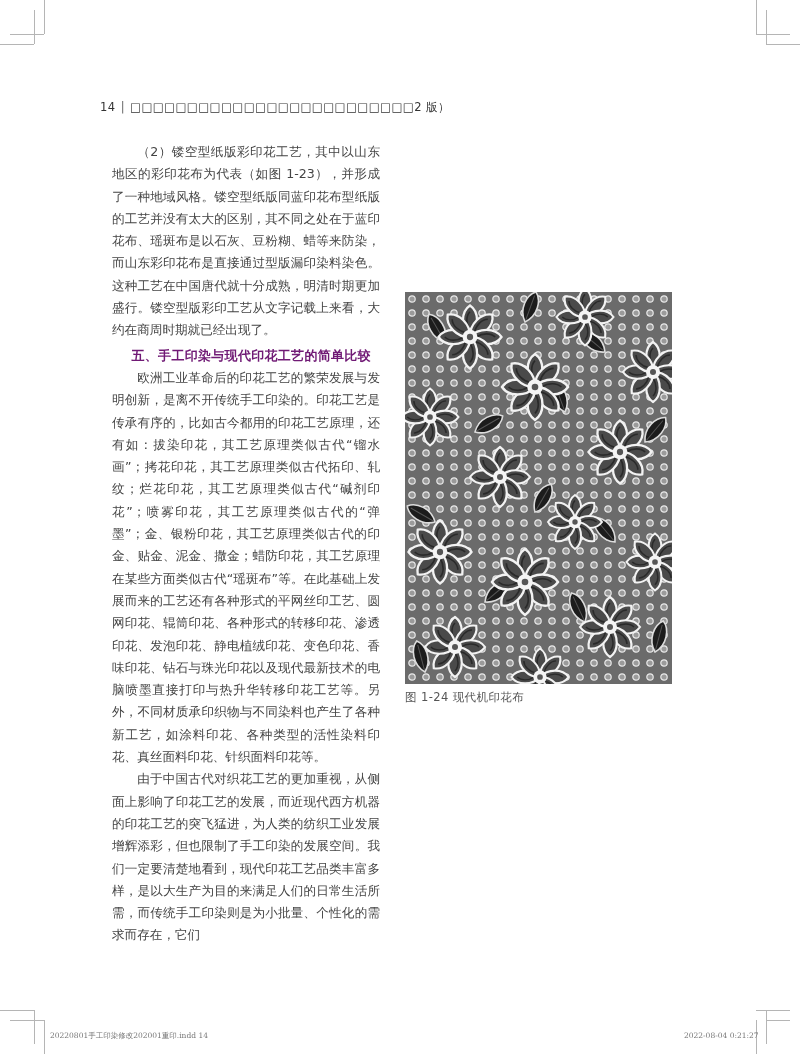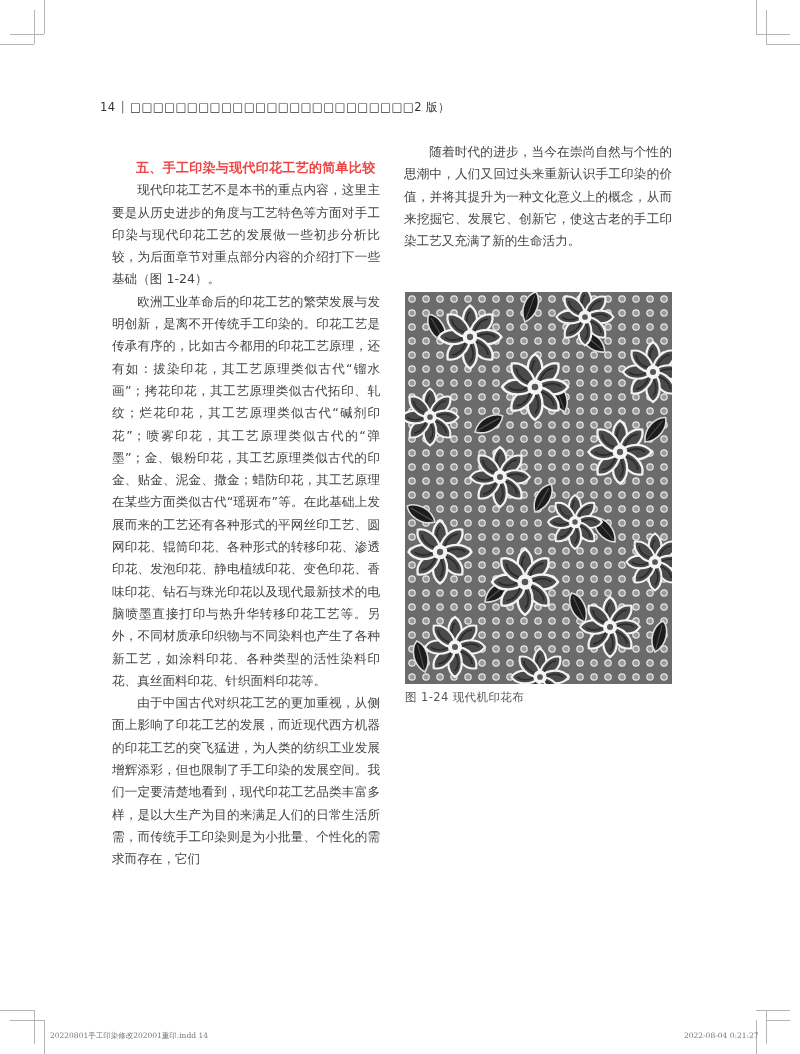--- a/index.html
+++ b/index.html
@@ -24,22 +24,22 @@
   .col {
     position: absolute; top: 141px;
     font-size: 12.6px; line-height: 22.3px;
     color: #444;
   }
   .col.left { left: 112px; width: 268px; }
   .col.right { left: 404px; width: 268px; }
   .col p { margin: 0; text-align: justify; text-justify: inter-ideograph; }
   .col p.indent { text-indent: 2em; }
   .col h3 {
-    margin: 16px 0 0 0; font-size: 13px; font-weight: bold; color: #ef4444;
-    line-height: 22.3px; text-indent: 1.5em; letter-spacing: 0.3px; text-align: center;
+    margin: 3px 0 0 0; font-size: 13px; font-weight: bold; color: #701a75;
+    line-height: 22.3px; text-indent: 1.5em; letter-spacing: 0.3px;
   }
 
   .figure {
     position: absolute; left: 405px; top: 292px; width: 267px; height: 392px;
     background: #555; overflow: hidden;
   }
   .figure svg { display: block; }
   .caption {
     position: absolute; left: 405px; top: 690px; width: 267px;
     font-size: 11.5px; color: #555; letter-spacing: 0.4px;
@@ -70,28 +70,27 @@
 <div class="crop v" style="left:756px;top:1020px;height:34px;"></div>
 <div class="crop v" style="left:766px;top:1010px;height:34px;"></div>
 <div class="crop h" style="left:766px;top:1020px;width:24px;"></div>
 <div class="crop h" style="left:756px;top:1010px;width:34px;"></div>
 
 <div class="running-head">
   <span class="pg">14</span><span class="sep">|</span><span>□□□□□□□□□□□□□□□□□□□□□□□□□2 版）</span>
 </div>
 
 <div class="col left">
+  <p class="indent">（2）镂空型纸版彩印花工艺，其中以山东地区的彩印花布为代表（如图 1-23），并形成了一种地域风格。镂空型纸版同蓝印花布型纸版的工艺并没有太大的区别，其不同之处在于蓝印花布、瑶斑布是以石灰、豆粉糊、蜡等来防染，而山东彩印花布是直接通过型版漏印染料染色。这种工艺在中国唐代就十分成熟，明清时期更加盛行。镂空型版彩印工艺从文字记载上来看，大约在商周时期就已经出现了。</p>
   <h3>五、手工印染与现代印花工艺的简单比较</h3>
-  <p class="indent">现代印花工艺不是本书的重点内容，这里主要是从历史进步的角度与工艺特色等方面对手工印染与现代印花工艺的发展做一些初步分析比较，为后面章节对重点部分内容的介绍打下一些基础（图 1-24）。</p>
   <p class="indent">欧洲工业革命后的印花工艺的繁荣发展与发明创新，是离不开传统手工印染的。印花工艺是传承有序的，比如古今都用的印花工艺原理，还有如：拔染印花，其工艺原理类似古代“镏水画”；拷花印花，其工艺原理类似古代拓印、轧纹；烂花印花，其工艺原理类似古代“碱剂印花”；喷雾印花，其工艺原理类似古代的“弹墨”；金、银粉印花，其工艺原理类似古代的印金、贴金、泥金、撒金；蜡防印花，其工艺原理在某些方面类似古代“瑶斑布”等。在此基础上发展而来的工艺还有各种形式的平网丝印工艺、圆网印花、辊筒印花、各种形式的转移印花、渗透印花、发泡印花、静电植绒印花、变色印花、香味印花、钻石与珠光印花以及现代最新技术的电脑喷墨直接打印与热升华转移印花工艺等。另外，不同材质承印织物与不同染料也产生了各种新工艺，如涂料印花、各种类型的活性染料印花、真丝面料印花、针织面料印花等。</p>
   <p class="indent">由于中国古代对织花工艺的更加重视，从侧面上影响了印花工艺的发展，而近现代西方机器的印花工艺的突飞猛进，为人类的纺织工业发展增辉添彩，但也限制了手工印染的发展空间。我们一定要清楚地看到，现代印花工艺品类丰富多样，是以大生产为目的来满足人们的日常生活所需，而传统手工印染则是为小批量、个性化的需求而存在，它们</p>
 </div>
 
 <div class="col right">
-  <p class="indent">随着时代的进步，当今在崇尚自然与个性的思潮中，人们又回过头来重新认识手工印染的价值，并将其提升为一种文化意义上的概念，从而来挖掘它、发展它、创新它，使这古老的手工印染工艺又充满了新的生命活力。</p>
 </div>
 
 <div class="figure">
   <svg width="267" height="392" viewBox="0 0 267 392">
     <defs>
       <pattern id="dots" width="14" height="14" patternUnits="userSpaceOnUse">
         <rect width="14" height="14" fill="#6b6b6b"></rect>
         <circle cx="7" cy="7" r="3.2" fill="#9a9a9a" stroke="#e8e8e8" stroke-width="1.2"></circle>
       </pattern>
       <g id="petal">

